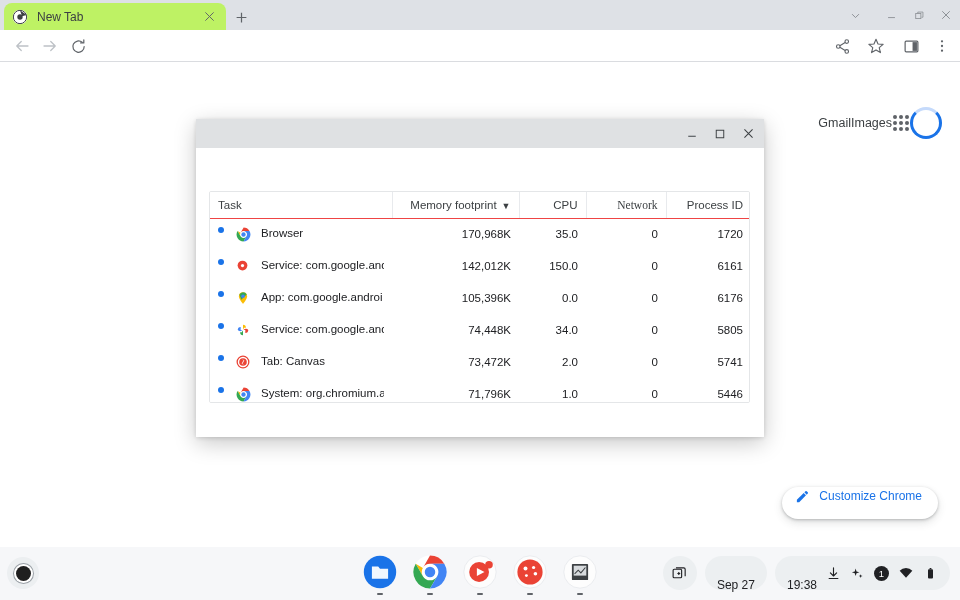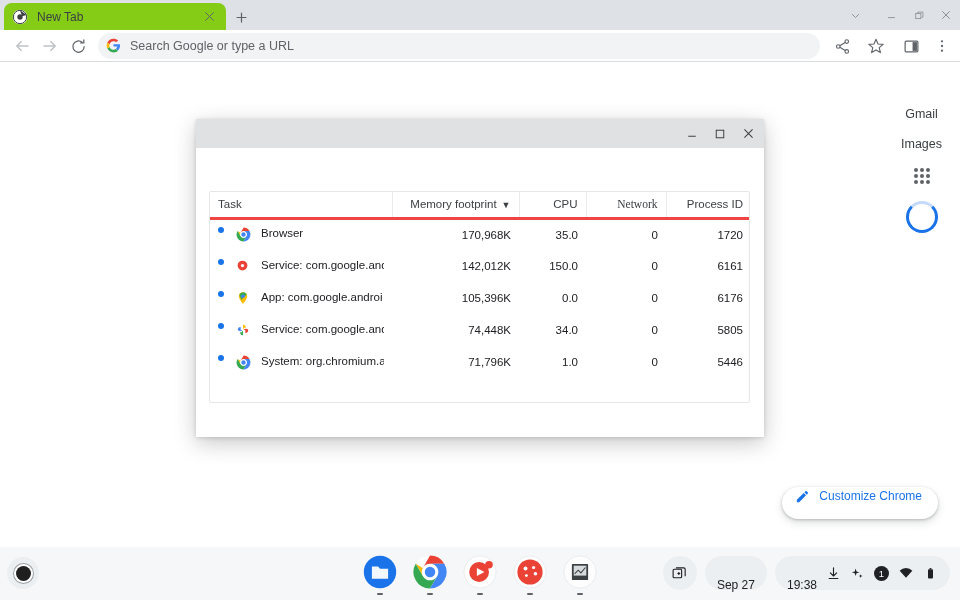--- a/index.html
+++ b/index.html
@@ -14,21 +14,21 @@
   .browser-frame {
     position: absolute; left: 0; top: 0; width: 960px; height: 600px;
     background: #ffffff;
   }
   .tabstrip {
     position: absolute; left: 0; top: 0; width: 960px; height: 30px;
     background: #dee1e6;
   }
   .tab {
     position: absolute; left: 4px; top: 3px; width: 222px; height: 27px;
-    background: #84cc16; border-radius: 8px 8px 0 0;
+    background: #bef264; border-radius: 8px 8px 0 0;
     display: flex; align-items: center; padding: 0 8px;
   }
   .tab-favicon { width: 16px; height: 16px; flex: 0 0 16px; margin-right: 9px; }
   .tab-title {
     flex: 1 1 auto; font-size: 12px; color: #3c4043;
     white-space: nowrap; overflow: hidden; text-overflow: ellipsis;
   }
   .tab-close {
     width: 18px; height: 18px; flex: 0 0 18px;
     display: flex; align-items: center; justify-content: center;
@@ -75,21 +75,21 @@
   .tb-menu  { left: 930px; }
   .toolbar-sep {
     position: absolute; left: 0; top: 61px; width: 960px; height: 1px;
     background: #dadce0;
   }
 
   
   .ntp { position: absolute; left: 0; top: 62px; width: 960px; height: 485px; background: #ffffff; }
   .ntp-links {
     position: absolute; right: 18px; top: 45px;
-    display: flex; align-items: center; gap: 16px; flex-direction: column;
+    display: flex; align-items: center; 
   }
   .ntp-link { font-size: 12.5px; color: #3c4043; }
   .apps-grid {
     width: 18px; height: 18px;
     display: grid; grid-template-columns: repeat(3, 4px); grid-template-rows: repeat(3, 4px);
     gap: 2px; align-content: center; justify-content: center;
   }
   .apps-grid i { width: 4px; height: 4px; background: #5f6368; border-radius: 50%; display: block; }
   .avatar-ring {
     width: 32px; height: 32px; border-radius: 50%;
@@ -127,21 +127,21 @@
   .tm-body { position: absolute; left: 0; top: 29px; width: 568px; height: 289px; background: #ffffff; }
 
   .tm-table-wrap {
     position: absolute; left: 13px; top: 43px; width: 541px; height: 212px;
     border: 1px solid #e4e6e8; border-radius: 2px; overflow: hidden;
     background: #ffffff;
   }
   table.tm-table { width: 541px; border-collapse: collapse; table-layout: fixed; }
   table.tm-table th {
     height: 26px; font-size: 11.5px; font-weight: 400; color: #3c4043;
-    border-bottom: 3px solid #ef4444;
+    border-bottom: 1px solid #ef4444;
     border-right: 1px solid #e8eaed;
     padding: 0 8px; background: #ffffff; vertical-align: middle;
   }
   table.tm-table th:last-child { border-right: none; }
   th.c-task { text-align: left; width: 182px; }
   th.c-mem  { text-align: right; width: 127px; }
   th.c-cpu  { text-align: right; width: 67px; }
   th.c-net  { text-align: right; width: 80px; font-family: Liberation Serif, serif; }
   th.c-pid  { text-align: right; width: 85px; }
   .sort-arrow { font-size: 9px; margin-left: 5px; color: #3c4043; }
@@ -262,31 +262,20 @@
           <path d="M4 12 H19 M13 6 L19 12 L13 18" stroke="currentColor" stroke-width="1.7" fill="none" stroke-linecap="round" stroke-linejoin="round"></path>
         </svg>
     </div>
     <div class="tb-icon tb-reload">
       <svg viewBox="0 0 24 24" width="17" height="17">
         <path d="M20 12 A8 8 0 1 1 17.2 6.1" stroke="currentColor" stroke-width="1.7" fill="none" stroke-linecap="round"></path>
         <path d="M19.5 2.5 V7 H15" stroke="currentColor" stroke-width="1.7" fill="none" stroke-linecap="round" stroke-linejoin="round"></path>
       </svg>
     </div>
 
-    <div class="omnibox">
-      <span class="omnibox-g">
-        <svg viewBox="0 0 48 48" width="15" height="15">
-          <path fill="#4285F4" d="M45 24c0-1.6-.1-2.7-.4-4H24v7.5h12c-.2 2-1.5 5-4.4 7l6.7 5.2C42.2 36 45 30.6 45 24z"></path>
-          <path fill="#34A853" d="M24 46c5.9 0 10.9-2 14.5-5.3l-6.9-5.4c-1.9 1.3-4.4 2.2-7.6 2.2-5.8 0-10.7-3.8-12.5-9.1l-7.1 5.5C8 41.3 15.4 46 24 46z"></path>
-          <path fill="#FBBC05" d="M11.5 28.4c-.5-1.4-.8-2.9-.8-4.4s.3-3 .7-4.4l-7.1-5.5C2.9 17 2 20.4 2 24s.9 7 2.4 9.9l7.1-5.5z"></path>
-          <path fill="#EA4335" d="M24 10.3c4.1 0 6.9 1.8 8.5 3.3l6.2-6C34.9 4.1 29.9 2 24 2 15.4 2 8 6.7 4.4 14.1l7.1 5.5C13.3 14.1 18.2 10.3 24 10.3z"></path>
-        </svg>
-      </span>
-      <span class="omnibox-text">Search Google or type a URL</span>
-    </div>
 
     <div class="tb-icon tb-share">
       <svg viewBox="0 0 24 24" width="17" height="17">
         <circle cx="18" cy="5" r="2.5" fill="none" stroke="currentColor" stroke-width="1.6"></circle>
         <circle cx="6" cy="12" r="2.5" fill="none" stroke="currentColor" stroke-width="1.6"></circle>
         <circle cx="18" cy="19" r="2.5" fill="none" stroke="currentColor" stroke-width="1.6"></circle>
         <path d="M8.3 10.8 L15.7 6.3 M8.3 13.2 L15.7 17.7" stroke="currentColor" stroke-width="1.6" fill="none"></path>
       </svg>
     </div>
     <div class="tb-icon tb-star">
@@ -453,20 +442,39 @@
                 <td class="c-mem">74,448K</td>
                 <td class="c-cpu">34.0</td>
                 <td class="c-net">0</td>
                 <td class="c-pid">5805</td>
               </tr>
               <tr>
                 <td class="c-task">
                   <span class="task-cell">
                     <span class="bullet"></span>
                     <span class="row-icon">
+                      <svg viewBox="0 0 24 24" width="14" height="14">
+                        <circle cx="12" cy="12" r="10" fill="none" stroke="#ea4335" stroke-width="2.2"></circle>
+                        <circle cx="12" cy="12" r="6.5" fill="#ea4335"></circle>
+                        <path d="M12 8 q2.5 1.5 0 4 q-2.5 2.5 0 4" stroke="#fff" stroke-width="1.5" fill="none"></path>
+                      </svg>
+                    </span>
+                    <span class="task-label">Tab: Canvas</span>
+                  </span>
+                </td>
+                <td class="c-mem">73,472K</td>
+                <td class="c-cpu">2.0</td>
+                <td class="c-net">0</td>
+                <td class="c-pid">5741</td>
+              </tr>
+              <tr>
+                <td class="c-task">
+                  <span class="task-cell">
+                    <span class="bullet"></span>
+                    <span class="row-icon">
                       <svg viewBox="0 0 48 48" width="15" height="15">
                         <circle cx="24" cy="24" r="22" fill="#fff"></circle>
                         <path d="M24 2 a22 22 0 0 1 19.1 11 H24 a11 11 0 0 0-9.5 5.5 Z" fill="#ea4335"></path>
                         <path d="M4.9 13 L14.5 29.5 A11 11 0 0 1 14.5 18.5 Z" fill="#fbbc05"></path>
                         <path d="M4.9 13 A22 22 0 0 0 24 46 l9.6-16.5 A11 11 0 0 1 14.5 29.5 Z" fill="#34a853"></path>
                         <path d="M43.1 13 H24 a11 11 0 0 1 9.6 16.5 L24 46 A22 22 0 0 0 43.1 13 Z" fill="#4285f4"></path>
                         <circle cx="24" cy="24" r="9.5" fill="#fff"></circle>
                         <circle cx="24" cy="24" r="7" fill="#4285f4"></circle>
                       </svg>
                     </span>

